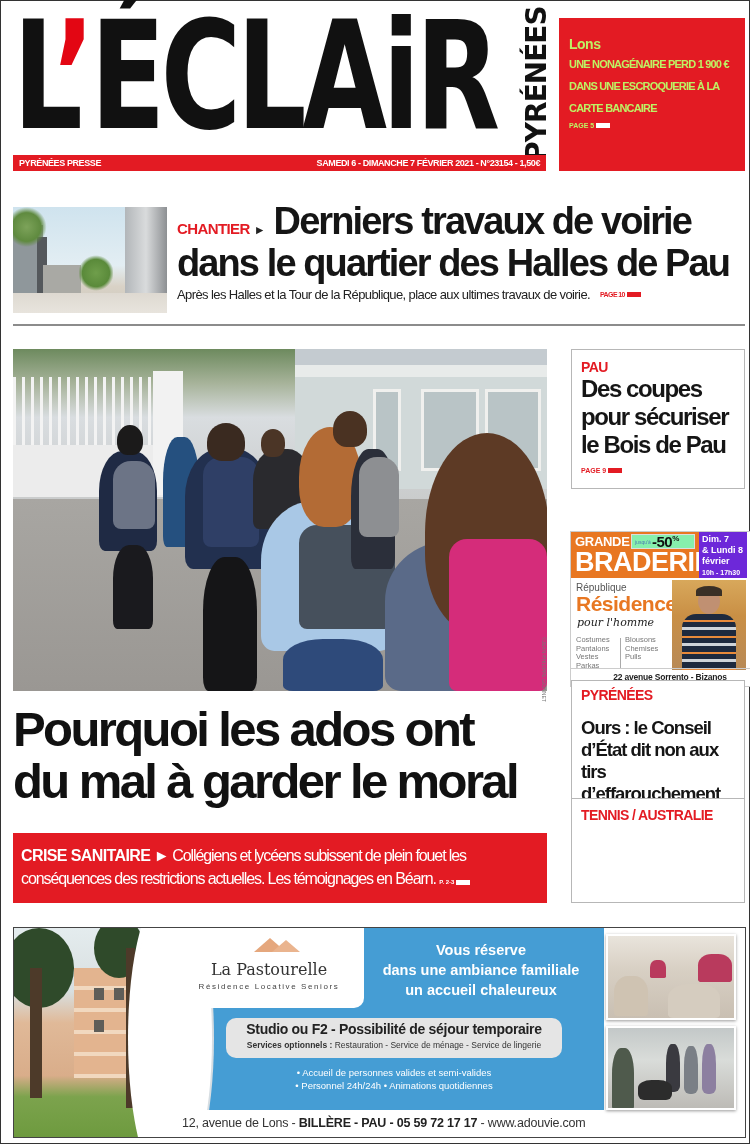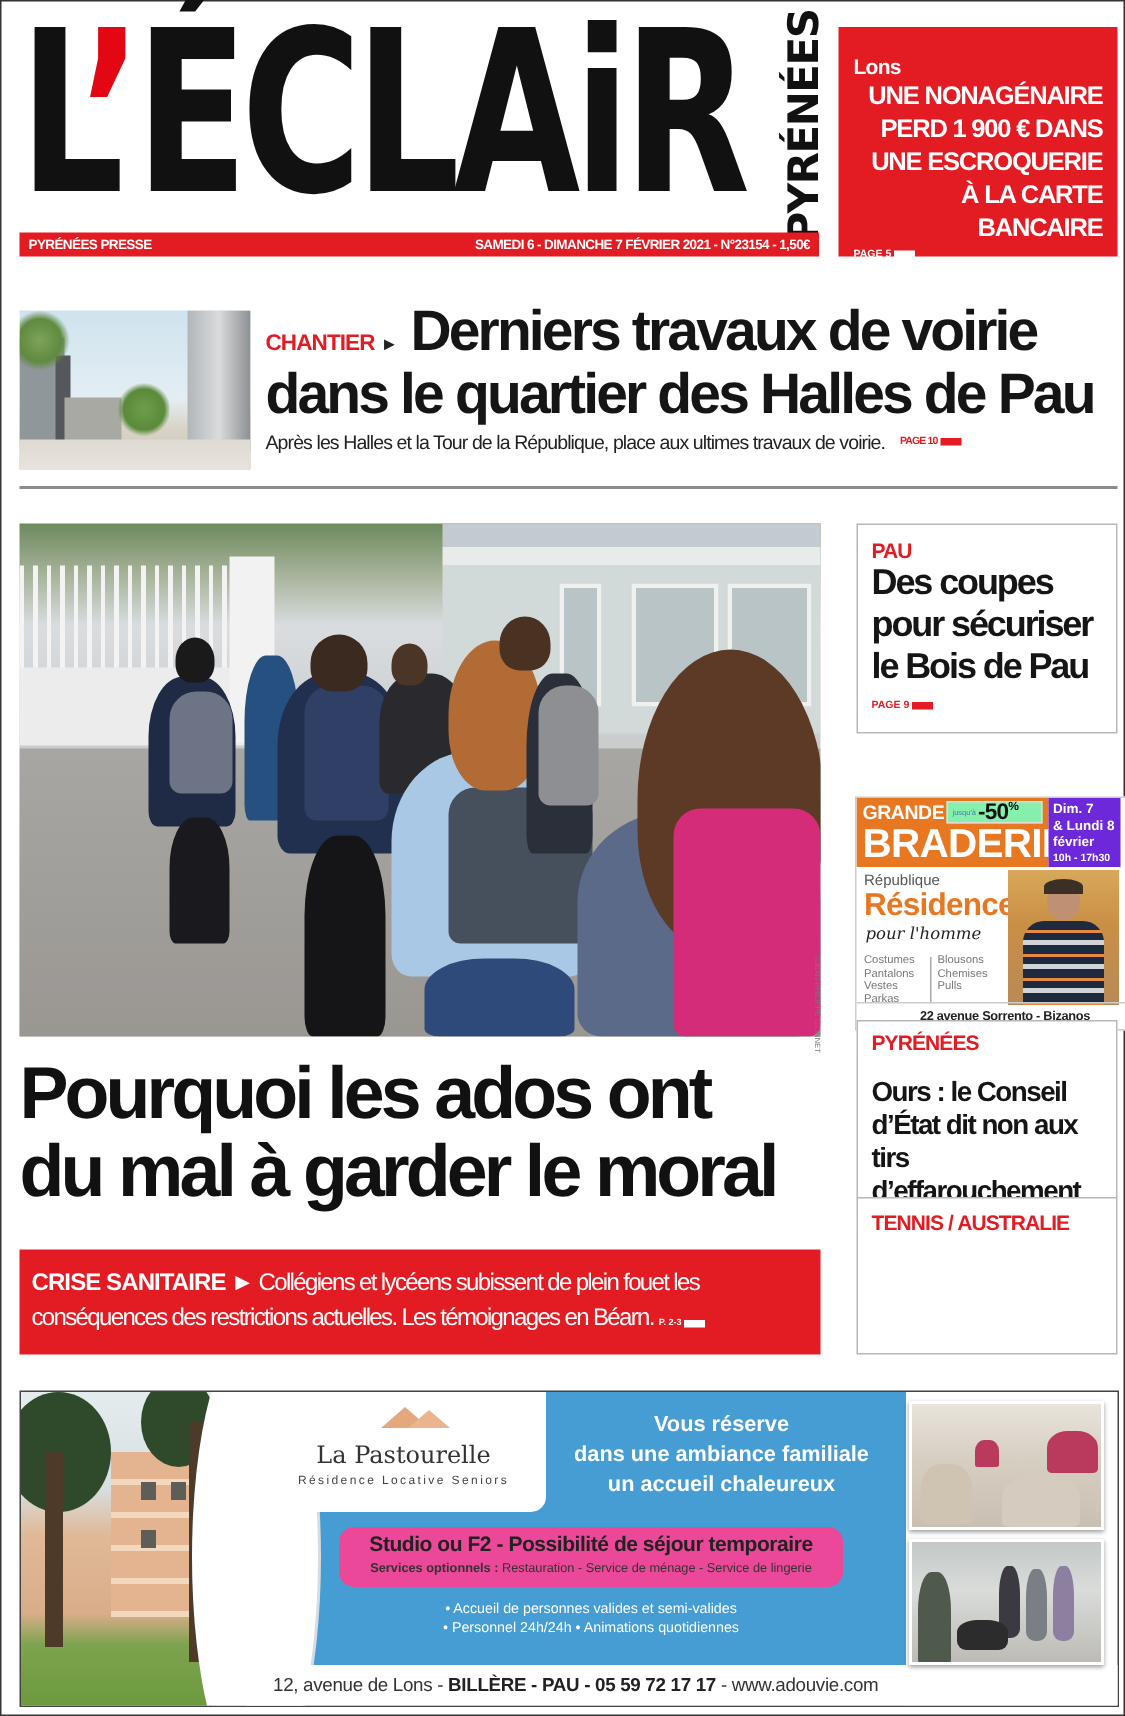--- a/index.html
+++ b/index.html
@@ -9,23 +9,23 @@
 
   
   .masthead { position: absolute; left: 12px; top: 6px; width: 536px; height: 140px; }
   .logo { position: absolute; left: 0; top: -6px; font-family: "DejaVu Sans", sans-serif; font-weight: 900; font-size: 150px; letter-spacing: -6px; line-height: 150px; color: #111; transform: scaleX(0.73) scaleY(1.0); transform-origin: left top; white-space: nowrap; }
   .logo .apos { color: #e30613; }
   .logo-side { position: absolute; left: 506px; top: 12px; width: 34px; height: 130px; }
   .logo-side span { position: absolute; left: 50%; top: 50%; transform: translate(-50%,-50%) rotate(-90deg); font-family: "DejaVu Sans", sans-serif; font-weight: 900; font-size: 28px; letter-spacing: -1px; color: #111; white-space: nowrap; }
   .datebar { position: absolute; left: 12px; top: 154px; width: 533px; height: 16px; background: #e31b23; color: #fff; font-size: 9px; font-weight: bold; letter-spacing: -0.4px; display: flex; justify-content: space-between; align-items: center; padding: 0 6px; }
 
   
-  .teaser-red { position: absolute; left: 558px; top: 17px; width: 186px; height: 153px; background: #e31b23; color: #ffffff; padding: 18px 10px 8px 10px; }
+  .teaser-red { position: absolute; left: 558px; top: 17px; width: 186px; height: 153px; background: #e31b23; color: #bef264; padding: 18px 10px 8px 10px; }
   .teaser-red .kicker { font-size: 14px; font-weight: bold; letter-spacing: -0.5px; }
-  .teaser-red .title { font-size: 17px; font-weight: 900; line-height: 22px; letter-spacing: -0.8px; margin-top: 1px; text-align: right; }
+  .teaser-red .title { font-size: 11px; font-weight: 900; line-height: 22px; letter-spacing: -0.8px; margin-top: 1px; }
   .teaser-red .page-ref { font-size: 7px; font-weight: bold; margin-top: 3px; display: flex; align-items: center; gap: 2px; }
   .bar-white { display: inline-block; width: 14px; height: 5px; background: #fff; }
   .bar-red { display: inline-block; width: 14px; height: 5px; background: #e31b23; vertical-align: middle; }
 
   
   .chantier-img { position: absolute; left: 12px; top: 206px; width: 154px; height: 106px; overflow: hidden; background: linear-gradient(180deg, #cfe3ee 0%, #e3eef3 55%, #d9d2c6 75%, #cbc6bd 100%); }
   .chantier-img .bldg-l { position: absolute; left: 0; top: 18px; width: 30px; height: 70px; background: #8f979b; }
   .chantier-img .bldg-l2 { position: absolute; left: 24px; top: 30px; width: 10px; height: 58px; background: #54585c; }
   .chantier-img .bldg-r { position: absolute; right: 0; top: 0; width: 42px; height: 95px; background: linear-gradient(90deg,#b2b6b9,#d9dbdc 50%,#8d9093); }
   .chantier-img .tree { position: absolute; left: 0; top: 0; width: 34px; height: 40px; background: radial-gradient(circle at 40% 50%, #7da35a 0%, #5f8a3f 50%, transparent 70%); }
@@ -104,21 +104,21 @@
   .ad-photo .foliage { position: absolute; border-radius: 50%; background: #2f4a2a; }
   .ad-blue { position: absolute; left: 150px; top: 0; width: 440px; height: 211px; background: #459dd4; }
   .ad-curve { position: absolute; left: 118px; top: -40px; width: 80px; height: 300px; border-radius: 50%; background: #fff; box-shadow: -4px 0 0 0 #fff; }
   .ad-curve-shadow { position: absolute; left: 120px; top: -40px; width: 80px; height: 300px; border-radius: 50%; background: #d6dde2; }
   .ad-logo-box { position: absolute; left: 160px; top: 0; width: 190px; height: 80px; background: #fff; border-radius: 0 0 10px 0; text-align: center; }
   .ad-mtn { position: absolute; left: 80px; top: 10px; width: 0; height: 0; border-left: 16px solid transparent; border-right: 16px solid transparent; border-bottom: 14px solid #e5a77d; }
   .ad-mtn2 { position: absolute; left: 98px; top: 12px; width: 0; height: 0; border-left: 14px solid transparent; border-right: 14px solid transparent; border-bottom: 12px solid #eab48e; }
   .ad-brand { position: absolute; left: 0; top: 32px; width: 100%; font-family: "DejaVu Serif", serif; font-size: 16px; color: #333; }
   .ad-brand-sub { position: absolute; left: 0; top: 54px; width: 100%; font-size: 8px; letter-spacing: 1.6px; color: #444; }
   .ad-tagline { position: absolute; left: 352px; top: 12px; width: 230px; text-align: center; color: #fff; font-weight: bold; font-size: 14.5px; line-height: 20px; }
-  .ad-pill { position: absolute; left: 212px; top: 90px; width: 336px; height: 40px; background: #ec4899; border-radius: 10px; text-align: center; padding-top: 3px; }
+  .ad-pill { position: absolute; left: 212px; top: 90px; width: 336px; height: 40px; background: #e5e5e5; border-radius: 10px; text-align: center; padding-top: 3px; }
   .ad-pill .t1 { font-size: 14px; font-weight: bold; color: #222; letter-spacing: -0.3px; }
   .ad-pill .t2 { font-size: 8.5px; color: #333; margin-top: 3px; }
   .ad-pill .t2 b { font-weight: bold; }
   .ad-bullets { position: absolute; left: 212px; top: 138px; width: 336px; text-align: center; color: #fff; font-size: 9.5px; line-height: 13px; }
   .ad-foot { position: absolute; left: 150px; top: 182px; width: 583px; height: 29px; background: #fff; font-size: 12.5px; color: #333; padding: 6px 0 0 18px; letter-spacing: -0.2px; }
   .ad-foot b { font-weight: bold; color: #222; }
   .ad-pic { position: absolute; left: 592px; width: 130px; border: 2px solid #fff; box-shadow: 0 1px 3px rgba(0,0,0,0.4); overflow: hidden; }
   .ad-pic1 { top: 6px; height: 86px; background: linear-gradient(180deg,#e9e4dc 0%, #d8d0c4 40%, #c9bfb2 100%); }
   .ad-pic1 .chair { position: absolute; border-radius: 40% 40% 10% 10%; }
   .ad-pic2 { top: 98px; height: 84px; background: linear-gradient(180deg,#c3c8c8 0%, #d9dcd9 40%, #bdbbb6 100%); }

